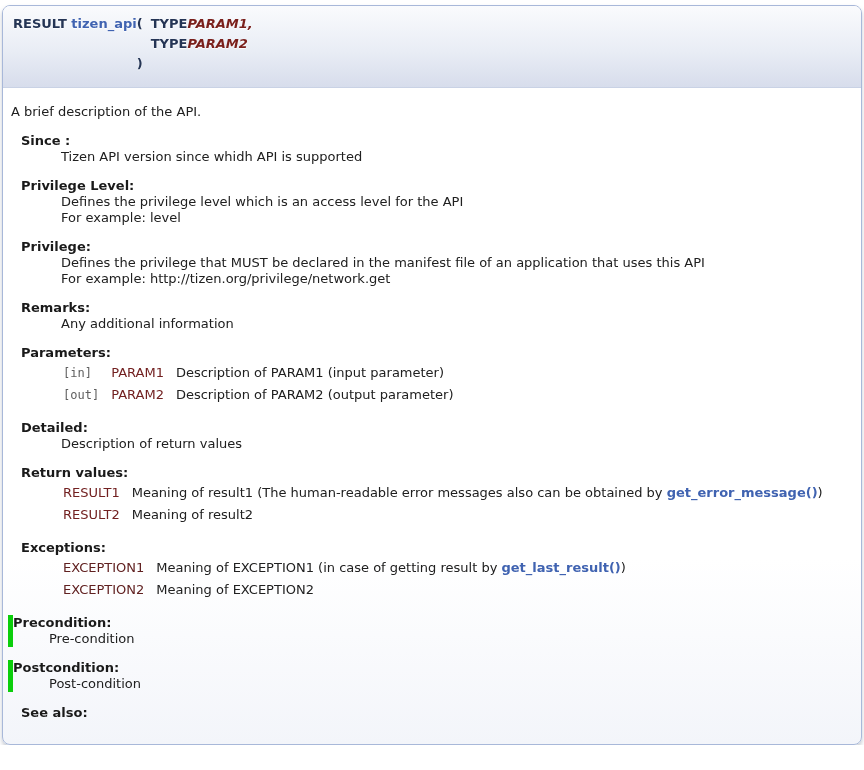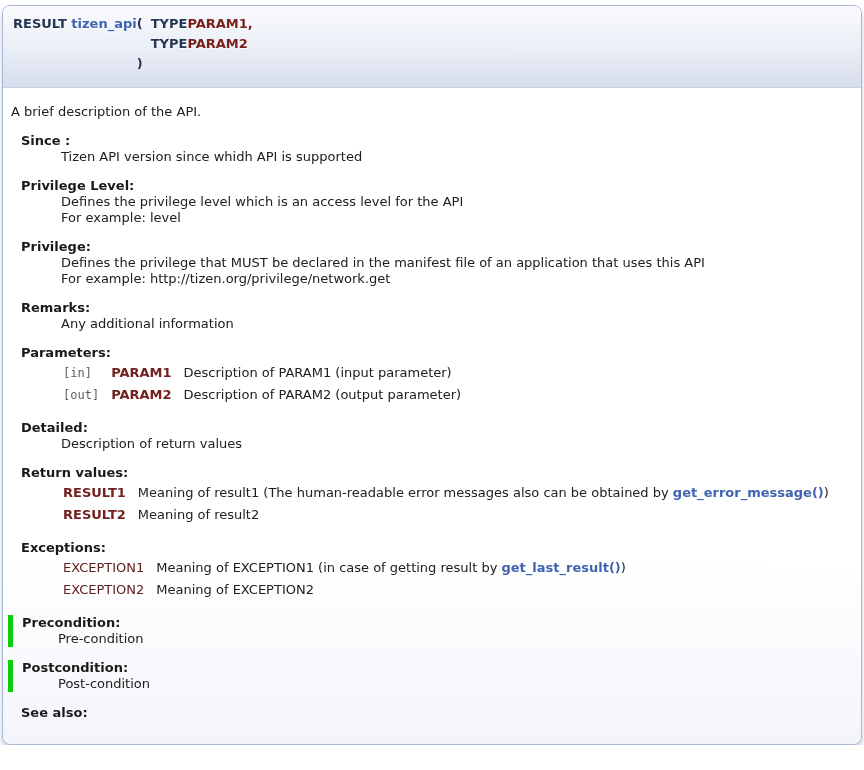--- a/index.html
+++ b/index.html
@@ -25,43 +25,42 @@
     border-bottom:1px solid #C9D2E5;
     color:#253555;
     font-weight:bold;
     text-shadow:0 1px 1px rgba(255,255,255,0.9);
   }
   table.memname{border-collapse:collapse;}
   table.memname td{padding:0;vertical-align:top;line-height:20px;white-space:nowrap;}
   td.memname-cell{padding-right:6px;}
   td.paren-cell{width:14px;text-align:left;}
   td.paramtype-cell{padding-right:10px;}
-  td.paramname-cell{color:#7A201C;}
+  td.paramname-cell{color:#7A201C;font-style:italic;}
   a.mdlink{color:#4063B1;text-decoration:none;font-weight:bold;cursor:pointer;}
   
   .memdoc{padding:2px 6px 10px 6px;}
   .memdoc p{margin:14px 2px 13px 2px;}
   dl{margin:13px 0 13px 12px;}
   dt{font-weight:bold;color:#1A1A1A;}
   dd{margin:0 0 0 40px;}
   dl.cond{
     margin-left:-1px;
     border-left:5px solid #0BCE0B;
-    padding-left:9px;
   }
   dl.cond dd{margin-left:36px;}
   table.params td{padding:2px 0;line-height:16px;vertical-align:top;}
   td.paramdir{
     font-family:"DejaVu Sans Mono","Liberation Mono",monospace;
     font-size:12px;
     color:#606060;
     padding-right:10px !important;
     white-space:nowrap;
   }
-  td.pname{color:#722020;font-weight:bold;padding-right:10px !important;white-space:nowrap;margin-top:34px;}
+  td.pname{color:#722020;font-weight:normal;padding-right:10px !important;white-space:nowrap;margin-top:34px;}
   td.ename{color:#602020;padding-right:10px !important;white-space:nowrap;}
 </style>
 </head>
 <body>
 
 <div class="memitem">
 
   <div class="memproto">
     <table class="memname">
       <tbody>

